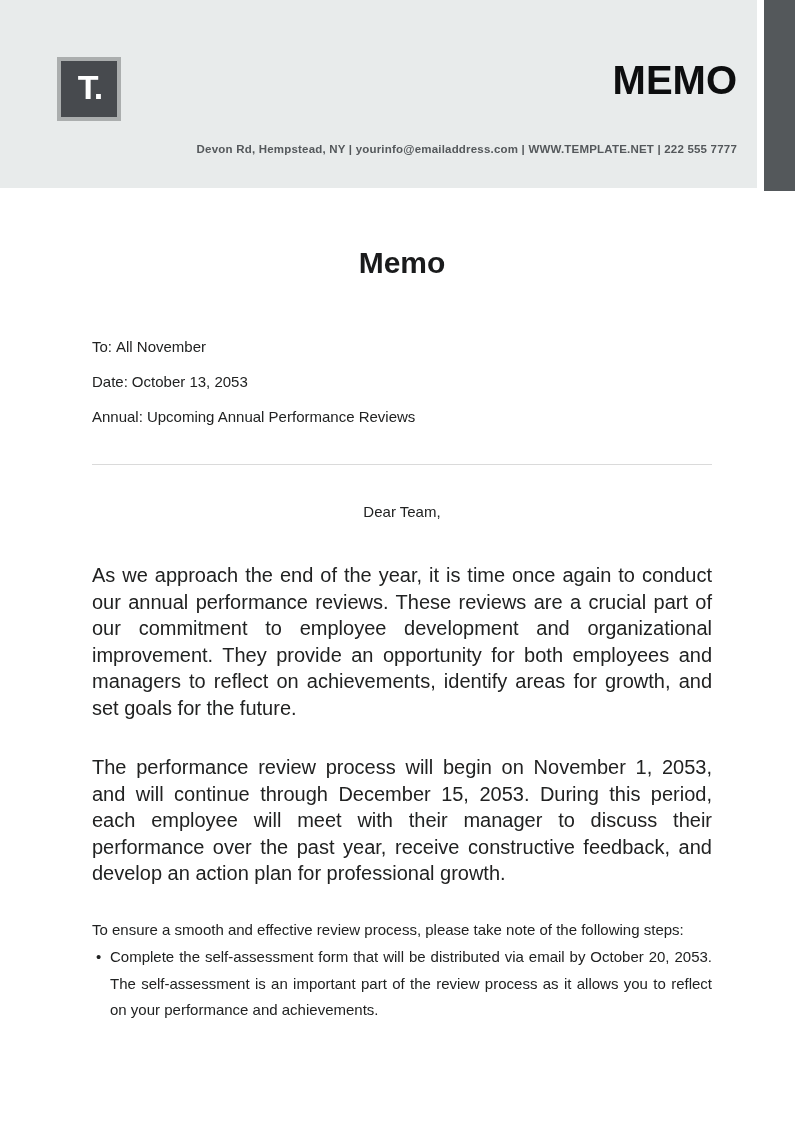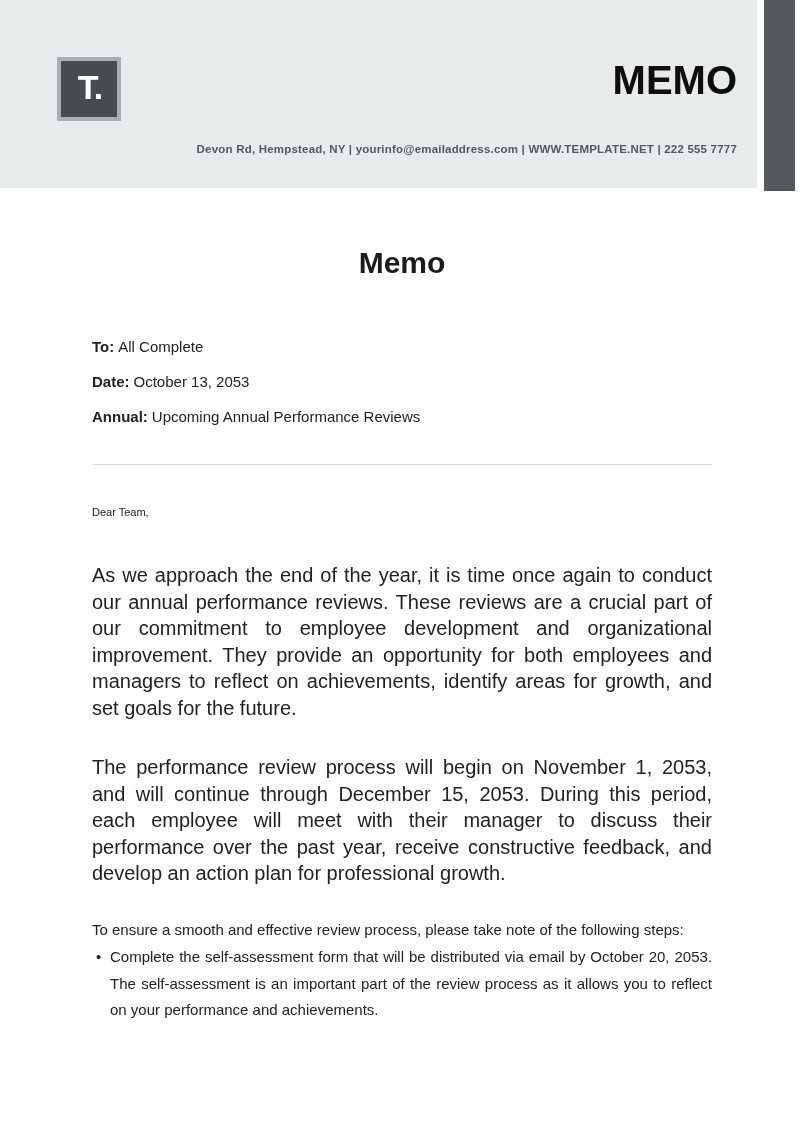--- a/index.html
+++ b/index.html
@@ -98,35 +98,36 @@
     line-height: 36px;
     color: #1a1b1c;
   }
   .meta-block { margin-top: 56px; }
   .meta-row {
     font-size: 15px;
     line-height: 20px;
     margin-bottom: 15px;
   }
   .meta-row:last-child { margin-bottom: 0; }
-  .meta-label { font-weight: bold; margin-top: 7px; }
+  .meta-label { font-weight: normal; margin-top: 7px; }
   .meta-value { margin-left: 4px; }
 
   .rule {
     margin-top: 37px;
     border: none;
     border-top: 1px solid var(--divider);
     height: 0;
     width: 100%;
   }
 
   .salutation {
     margin-top: 37px;
-    font-size: 11px;
+    font-size: 15px;
     line-height: 20px;
+    text-align: center;
   }
   .para {
     margin-top: 40px;
     font-size: 20px;
     line-height: 26.5px;
     text-align: justify;
   }
   .para.second { margin-top: 33px; }
   .steps-intro {
     margin-top: 30px;
@@ -163,21 +164,21 @@
     <div class="contact-line">Devon Rd, Hempstead, NY | yourinfo@emailaddress.com | WWW.TEMPLATE.NET | 222 555 7777</div>
   </div>
   <div class="accent-bar"></div>
 
   <div class="doc">
 
     <div class="doc-title">Memo</div>
 
     <div class="meta-block">
       <div class="meta-row">
-        <span class="meta-label">To:</span><span class="meta-value">All Complete</span>
+        <span class="meta-label">To:</span><span class="meta-value">All November</span>
       </div>
       <div class="meta-row">
         <span class="meta-label">Date:</span><span class="meta-value">October 13, 2053</span>
       </div>
       <div class="meta-row">
         <span class="meta-label">Annual:</span><span class="meta-value">Upcoming Annual Performance Reviews</span>
       </div>
     </div>
 
     <hr class="rule">

